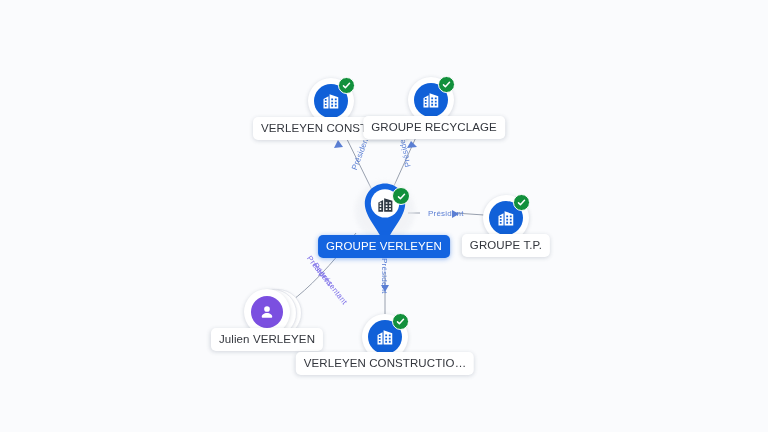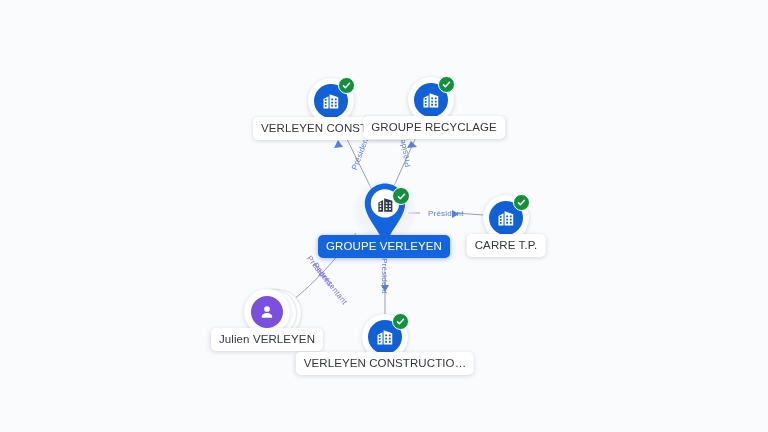--- a/index.html
+++ b/index.html
@@ -275,21 +275,21 @@
           <path d="M10.3 21V4l10.4 3.4V21H10.3zm2-2.2h2.2v-2.2h-2.2v2.2zm0-3.8h2.2v-2.2h-2.2V15zm0-3.8h2.2V9h-2.2v2.2zm4.3 7.6h2.2v-2.2h-2.2v2.2zm0-3.8h2.2v-2.2h-2.2V15zm0-3.8h2.2V9h-2.2v2.2z"></path>
         </svg>
       </div>
       <div class="badge">
         <svg width="9" height="9" viewBox="0 0 24 24" fill="none" stroke="#ffffff" stroke-width="4" stroke-linecap="round" stroke-linejoin="round">
           <polyline points="4,13 9,18 20,6"></polyline>
         </svg>
       </div>
     </div>
   </div>
-  <div class="node-label" style="left:506px; top:234px;">CARRE T.P.</div>
+  <div class="node-label" style="left:506px; top:234px;">GROUPE T.P.</div>
 
   <div class="node" style="left:267px; top:312px;">
     <div class="stack-card" style="left:-13px; top:-23px;"></div>
     <div class="stack-card" style="left:-18px; top:-23px;"></div>
     <div class="person-node">
       <div class="disc">
         <svg width="18" height="18" viewBox="0 0 24 24" fill="#ffffff">
           <circle cx="12" cy="8" r="3.8"></circle>
           <path d="M12 13.2c-4 0-7 2.3-7 5.1 0 .8.6 1.4 1.4 1.4h11.2c.8 0 1.4-.6 1.4-1.4 0-2.8-3-5.1-7-5.1z"></path>
         </svg>

